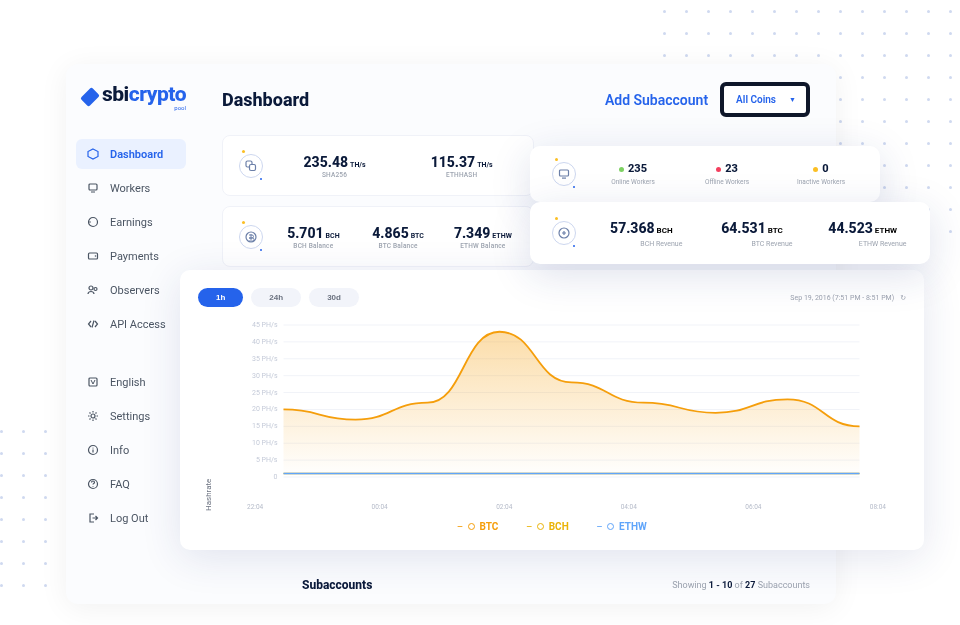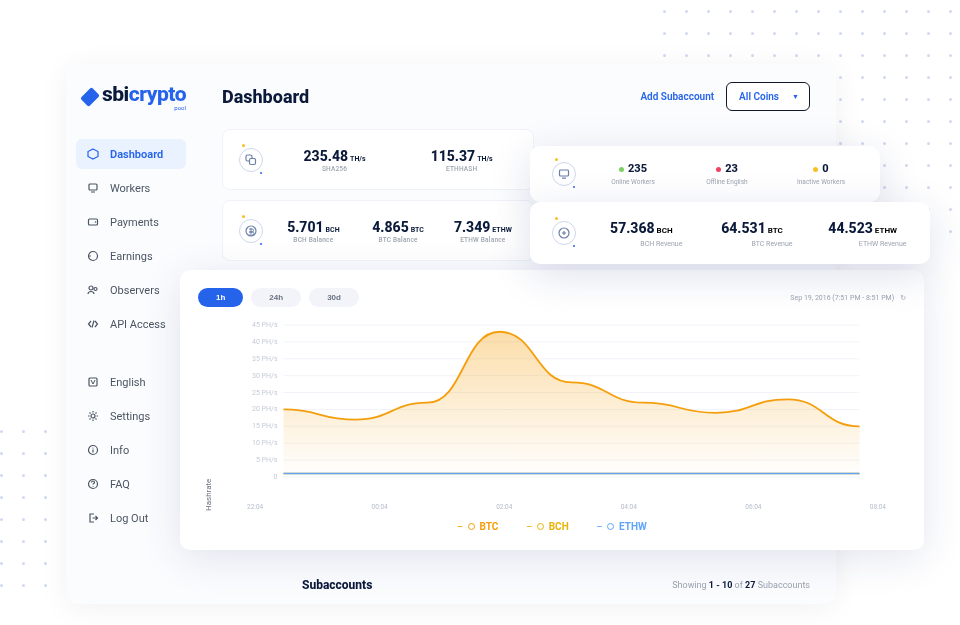--- a/index.html
+++ b/index.html
@@ -17,22 +17,22 @@
 .logo-sub { font-size: 6px; color: #2563eb; text-align: right; margin-top: -2px; }
 .nav { display: flex; flex-direction: column; gap: 4px; }
 .nav-item { display: flex; align-items: center; gap: 10px; padding: 8px 10px; border-radius: 6px; font-size: 11px; color: #4b5563; cursor: pointer; }
 .nav-item.active { background: #eaf1ff; color: #2563eb; font-weight: 600; }
 .nav-spacer { height: 28px; }
 .nav-icon { width: 14px; height: 14px; display: flex; align-items: center; justify-content: center; }
 .main { flex: 1; padding: 18px 26px; display: flex; flex-direction: column; }
 .topbar { display: flex; align-items: center; justify-content: space-between; margin-bottom: 18px; }
 .page-title { font-size: 18px; font-weight: 800; color: #0b1a3a; }
 .top-actions { display: flex; gap: 12px; align-items: center; }
-.add-link { font-size: 10px; color: #2563eb; font-weight: 600; cursor: pointer; }
-.coin-select { background: #fff; border: 1px solid #0f172a; border-radius: 6px; padding: 8px 30px 8px 12px; font-size: 10px; color: #2563eb; font-weight: 600; cursor: pointer; position: relative; }
+.add-link { font-size: 14px; color: #2563eb; font-weight: 600; cursor: pointer; }
+.coin-select { background: #fff; border: 4px solid #0f172a; border-radius: 6px; padding: 8px 30px 8px 12px; font-size: 10px; color: #2563eb; font-weight: 600; cursor: pointer; position: relative; }
 .coin-select::after { content: "▼"; position: absolute; right: 10px; font-size: 7px; color: #2563eb; top: 50%; transform: translateY(-50%);}
 .cards-row { display: flex; gap: 10px; margin-bottom: 10px; }
 .card { background: #fff; border-radius: 8px; padding: 16px; display: flex; align-items: center; gap: 16px; border: 1px solid #f0f2f8; flex: 1; }
 .card-icon { width: 24px; height: 24px; border-radius: 50%; border: 1.5px solid #cdd7ef; display: flex; align-items: center; justify-content: center; position: relative; flex-shrink: 0;}
 .card-icon::before { content: ""; position: absolute; width: 3px; height: 3px; background: #fbbf24; border-radius: 50%; top: -5px; left: 2px; }
 .card-icon::after { content: ""; position: absolute; width: 2px; height: 2px; background: #2563eb; border-radius: 50%; bottom: -3px; right: 0; }
 .stat { display: flex; flex-direction: column; align-items: center; gap: 0; flex: 1;}
 .stat-value { font-size: 14px; font-weight: 800; color: #0b1a3a; }
 .stat-unit { font-size: 7px; font-weight: 700; color: #0b1a3a; margin-left: 2px; }
 .stat-label { font-size: 6.5px; color: #9ca3af; font-weight: 500; letter-spacing: 0.2px;}
@@ -365,34 +365,34 @@
             <svg width="12" height="12" viewBox="0 0 12 12">
               <rect x="2" y="2" width="8" height="6" rx="1" fill="none" stroke="currentColor" stroke-width="1.2"></rect>
               <path d="M4 10h4" stroke="currentColor" stroke-width="1.2"></path>
             </svg>
           </span>
           <span>Workers</span>
         </div>
         <div class="nav-item">
           <span class="nav-icon">
             <svg width="12" height="12" viewBox="0 0 12 12">
+              <circle cx="6" cy="6" r="4.5" fill="none" stroke="currentColor" stroke-width="1.2"></circle>
+              <circle cx="3" cy="6" r="0.8" fill="currentColor"></circle>
+            </svg>
+          </span>
+          <span>Earnings</span>
+        </div>
+        <div class="nav-item">
+          <span class="nav-icon">
+            <svg width="12" height="12" viewBox="0 0 12 12">
               <rect x="1.5" y="3" width="9" height="6" rx="1" fill="none" stroke="currentColor" stroke-width="1.2"></rect>
               <circle cx="8.5" cy="6" r="0.8" fill="currentColor"></circle>
             </svg>
           </span>
           <span>Payments</span>
-        </div>
-        <div class="nav-item">
-          <span class="nav-icon">
-            <svg width="12" height="12" viewBox="0 0 12 12">
-              <circle cx="6" cy="6" r="4.5" fill="none" stroke="currentColor" stroke-width="1.2"></circle>
-              <circle cx="3" cy="6" r="0.8" fill="currentColor"></circle>
-            </svg>
-          </span>
-          <span>Earnings</span>
         </div>
         <div class="nav-item">
           <span class="nav-icon">
             <svg width="12" height="12" viewBox="0 0 12 12">
               <circle cx="4" cy="4" r="2" fill="none" stroke="currentColor" stroke-width="1.2"></circle>
               <circle cx="8.5" cy="5" r="1.5" fill="none" stroke="currentColor" stroke-width="1.2"></circle>
               <path d="M1 10c0-1.5 1.5-2.5 3-2.5s3 1 3 2.5" fill="none" stroke="currentColor" stroke-width="1.2"></path>
             </svg>
           </span>
           <span>Observers</span>
@@ -529,21 +529,21 @@
         <span class="status-dot" style="background:#7dd162"></span>
         <span class="worker-val">235</span>
       </div>
     <div class="worker-lbl">Online Workers</div>
   </div>
   <div class="worker-stat">
     <div class="worker-top">
         <span class="status-dot" style="background:#f43f5e"></span>
         <span class="worker-val">23</span>
       </div>
-    <div class="worker-lbl">Offline English</div>
+    <div class="worker-lbl">Offline Workers</div>
   </div>
   <div class="worker-stat">
     <div class="worker-top">
         <span class="status-dot" style="background:#fbbf24"></span>
         <span class="worker-val">0</span>
       </div>
     <div class="worker-lbl">Inactive Workers</div>
   </div>
 </div>
 

